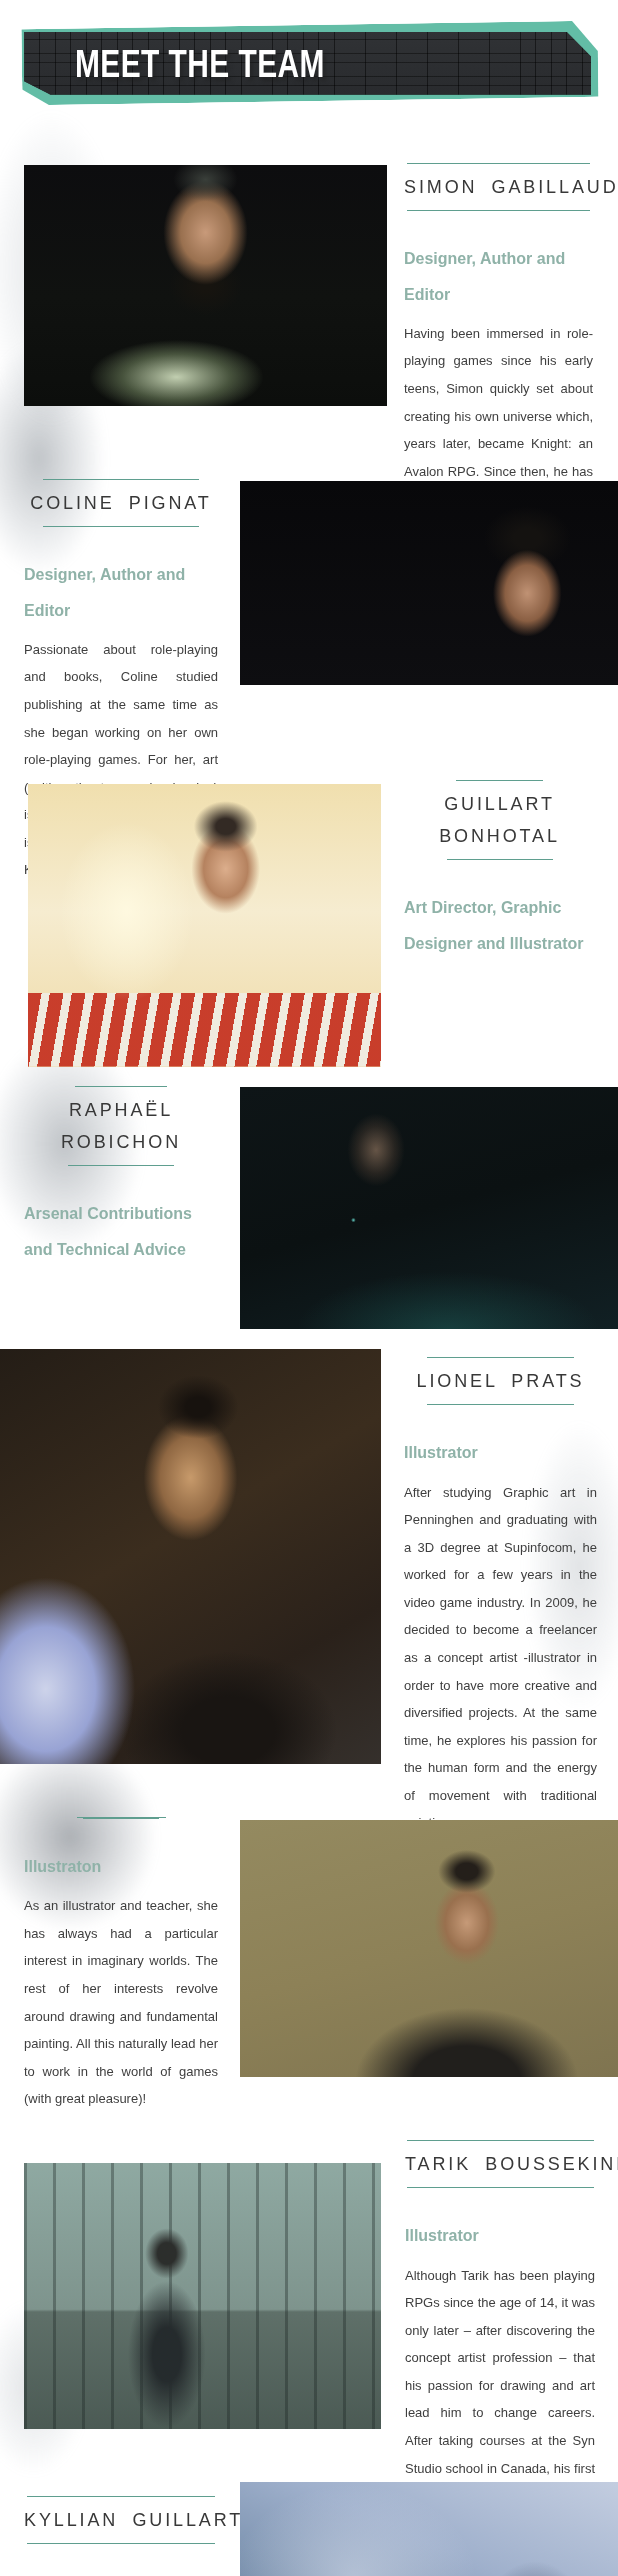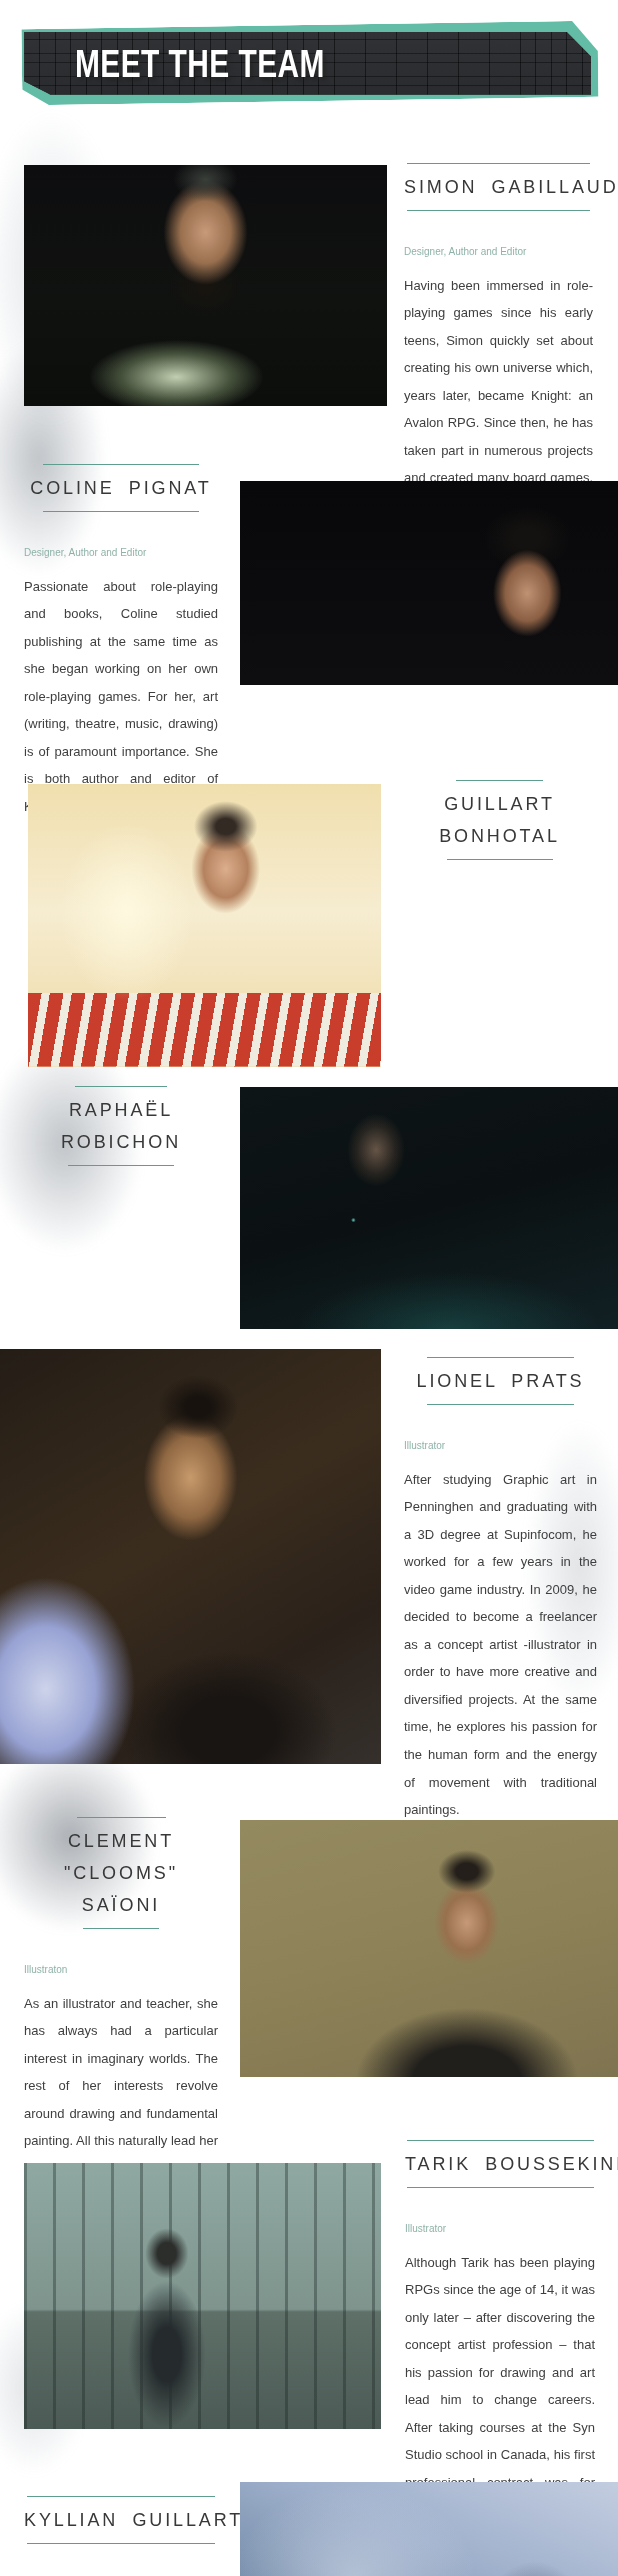--- a/index.html
+++ b/index.html
@@ -35,39 +35,39 @@
       letter-spacing:0.5px;white-space:nowrap;transform:scale(0.88,1.14);
       text-shadow:3.1px 3.6px 4.6px rgba(30,30,30,0.55);}
 
   
   .portrait{position:absolute;}
   .info{position:absolute;color:#3a3a3a;}
   .divider{height:1px;background:#5f9e8f;margin:0 auto;}
   .name{margin:7.2px 0;text-align:center;font-weight:400;color:#383838;
         font-size:18px;letter-spacing:0.16em;word-spacing:0.35em;line-height:32px;}
   .name .nl{display:block;white-space:nowrap;}
-  .role{margin:30px 0 0 0;color:#8fb2a8;font-weight:normal;font-size:10px;line-height:2.2;}
+  .role{margin:30px 0 0 0;color:#8fb2a8;font-weight:bold;font-size:16px;line-height:2.2;}
   .bio{margin:8.2px 0 0 0;color:#3f3f3f;font-size:13px;line-height:2.12;text-align:justify;}
 
   .m1 .portrait{left:24px;top:165px;width:363px;height:241px;
       background:
         radial-gradient(46px 31px at 50% 6%, #3a3f3a, transparent 70%),
         radial-gradient(62px 77px at 50% 28%, #c89a7a 0%, #99704f 40%, rgba(40,28,20,0) 68%),
         radial-gradient(57px 46px at 50% 50%, #17140f 10%, rgba(10,8,6,0) 65%),
         radial-gradient(134px 57px at 42% 88%, rgba(225,240,205,0.85) 0%, rgba(180,210,150,0.35) 40%, transparent 65%),
         linear-gradient(180deg,#0d0d0f 0%,#101210 55%,#0c0e0c 100%);}
   .m1 .info{left:404px;top:163px;width:189px;}
   .m1 .div-top,.m1 .div-bottom{width:183px;}
 
   .m2 .portrait{left:240px;top:481px;width:378px;height:204px;
       background:
         radial-gradient(49px 62px at 76% 55%, #c09274 0%, #8a5f43 45%, transparent 70%),
         radial-gradient(67px 49px at 76% 28%, #141210 20%, transparent 65%),
         linear-gradient(180deg,#08080a,#0e0e11);}
-  .m2 .info{left:24px;top:464px;width:194px;}
+  .m2 .info{left:24px;top:479px;width:194px;}
   .m2 .div-top,.m2 .div-bottom{width:156px;}
 
   .m3 .portrait{left:28px;top:784px;width:353px;height:283px;
       background:
         radial-gradient(49px 39px at 56% 15%, #332a24 20%, transparent 65%),
         radial-gradient(49px 64px at 56% 30%, #dcae8c 0%, #b5825f 45%, transparent 70%),
         radial-gradient(93px 124px at 28% 45%, rgba(255,250,225,0.9), transparent 72%),
         repeating-linear-gradient(100deg, rgba(198,53,36,0.95) 0 13.4px, rgba(240,236,226,0.95) 13.4px 21.6px) 0 100%/100% 26% no-repeat,
         linear-gradient(180deg,#f0dfae 0%,#f6ecd0 45%,#eed9a4 100%);}
   .m3 .info{left:404px;top:780px;width:191px;}
@@ -165,57 +165,54 @@
 
   <section class="member m3">
     <div class="portrait"></div>
     <div class="info">
       <div class="divider div-top"></div>
       <h2 class="name">
           <span class="nl">GUILLART</span>
           <span class="nl">BONHOTAL</span>
         </h2>
       <div class="divider div-bottom"></div>
+      <h3 class="role">Art Director, Graphic Designer and Illustrator</h3>
     </div>
   </section>
 
   <section class="member m4">
     <div class="portrait"></div>
     <div class="info">
       <div class="divider div-top"></div>
       <h2 class="name">
           <span class="nl">RAPHAËL</span>
           <span class="nl">ROBICHON</span>
         </h2>
       <div class="divider div-bottom"></div>
+      <h3 class="role">Arsenal Contributions and Technical Advice</h3>
     </div>
   </section>
 
   <section class="member m5">
     <div class="portrait"></div>
     <div class="info">
       <div class="divider div-top"></div>
       <h2 class="name">
           <span class="nl">LIONEL PRATS</span>
         </h2>
       <div class="divider div-bottom"></div>
       <h3 class="role">Illustrator</h3>
       <p class="bio">After studying Graphic art in Penninghen and graduating with a 3D degree at Supinfocom, he worked for a few years in the video game industry. In 2009, he decided to become a freelancer as a concept artist -illustrator in order to have more creative and diversified projects. At the same time, he explores his passion for the human form and the energy of movement with traditional paintings.</p>
     </div>
   </section>
 
   <section class="member m6">
     <div class="portrait"></div>
     <div class="info">
       <div class="divider div-top"></div>
-      <h2 class="name">
-          <span class="nl">CLEMENT</span>
-          <span class="nl">"CLOOMS"</span>
-          <span class="nl">SAÏONI</span>
-        </h2>
       <div class="divider div-bottom"></div>
       <h3 class="role">Illustraton</h3>
       <p class="bio">As an illustrator and teacher, she has always had a particular interest in imaginary worlds. The rest of her interests revolve around drawing and fundamental painting. All this naturally lead her to work in the world of games (with great pleasure)!</p>
     </div>
   </section>
 
   <section class="member m7">
     <div class="portrait"></div>
     <div class="info">
       <div class="divider div-top"></div>

